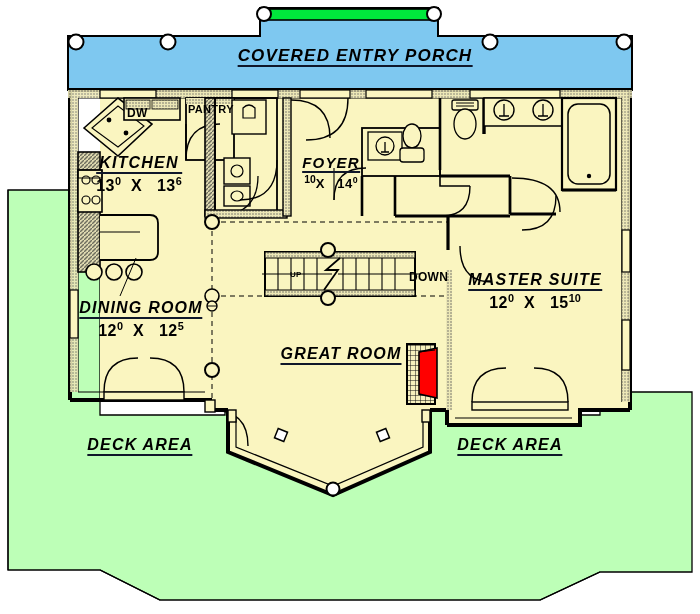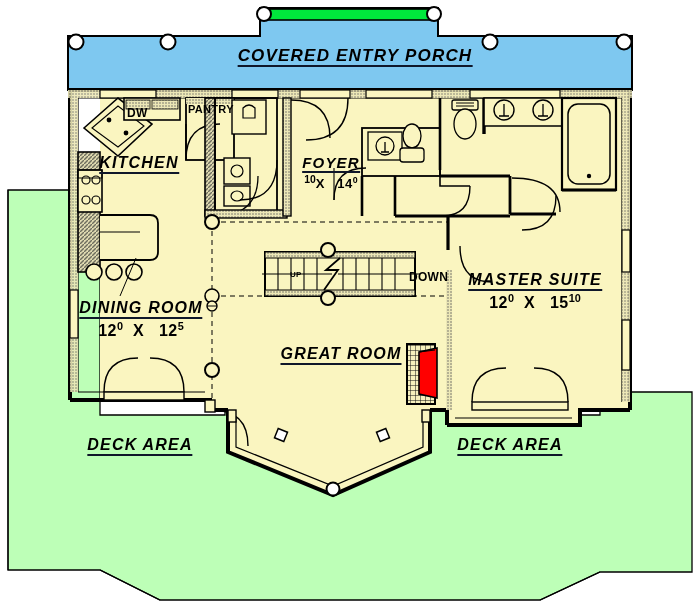--- a/index.html
+++ b/index.html
@@ -373,20 +373,25 @@
     </g>
 
   </svg>
 
   <div class="room-label" style="left:355px; top:47px; transform:translateX(-50%); font-size:17px;">
     <span class="room-name">COVERED  ENTRY  PORCH</span>
   </div>
 
   <div class="room-label" style="left:139px; top:155px; transform:translateX(-50%); font-size:16px;">
     <span class="room-name">KITCHEN</span>
+    <span class="room-dims">
+      <span>13</span><sup>0</sup>
+      &nbsp;<span>X</span>&nbsp;&nbsp;
+      <span>13</span><sup>6</sup>
+    </span>
   </div>
 
   <div class="room-label" style="left:331px; top:155px; transform:translateX(-50%); font-size:15px;">
     <span class="room-name">FOYER</span>
     <span class="room-dims" style="font-size:13px;">
       <sup style="font-size:0.8em;">10</sup><span>X</span>&nbsp;&nbsp;
       <span>14</span><sup>0</sup>
     </span>
   </div>
 

